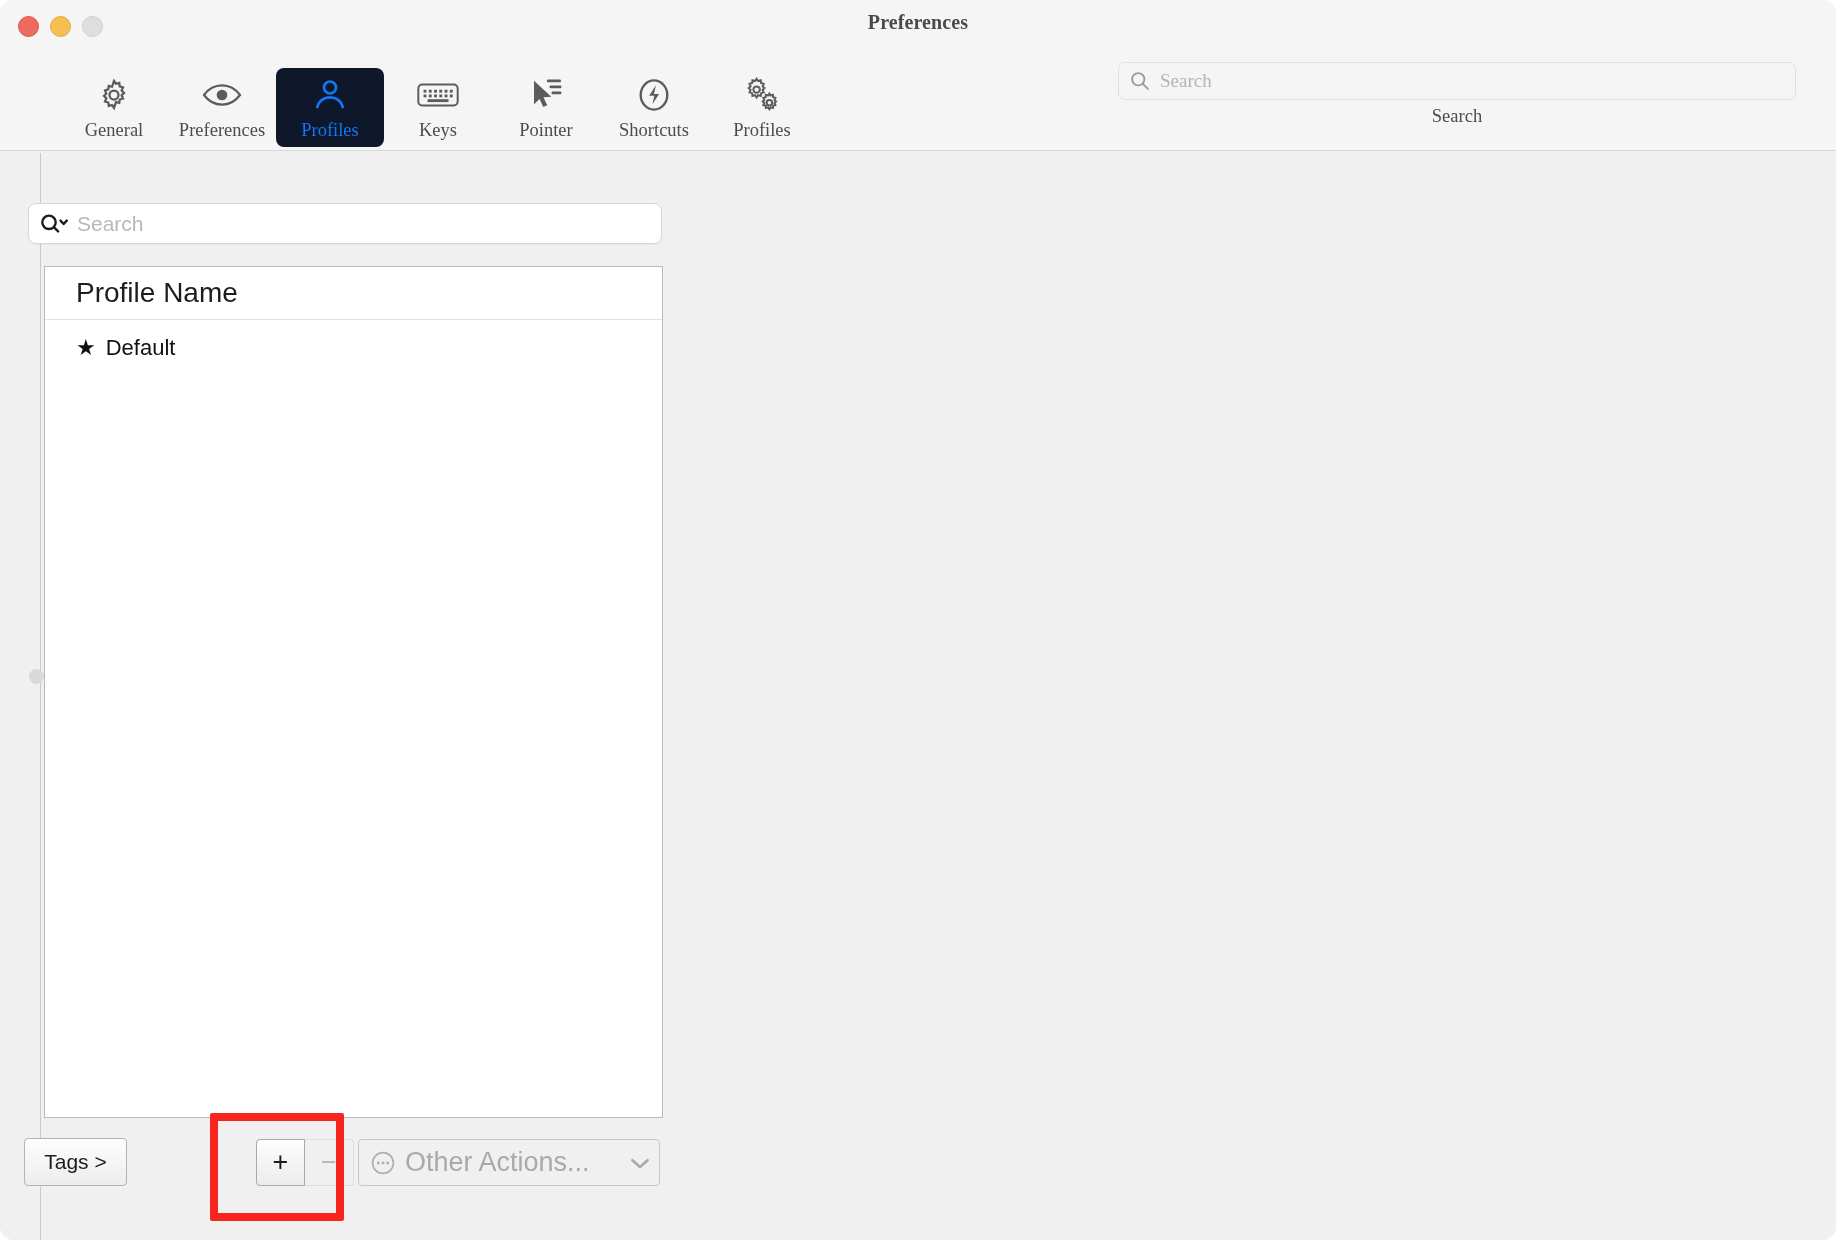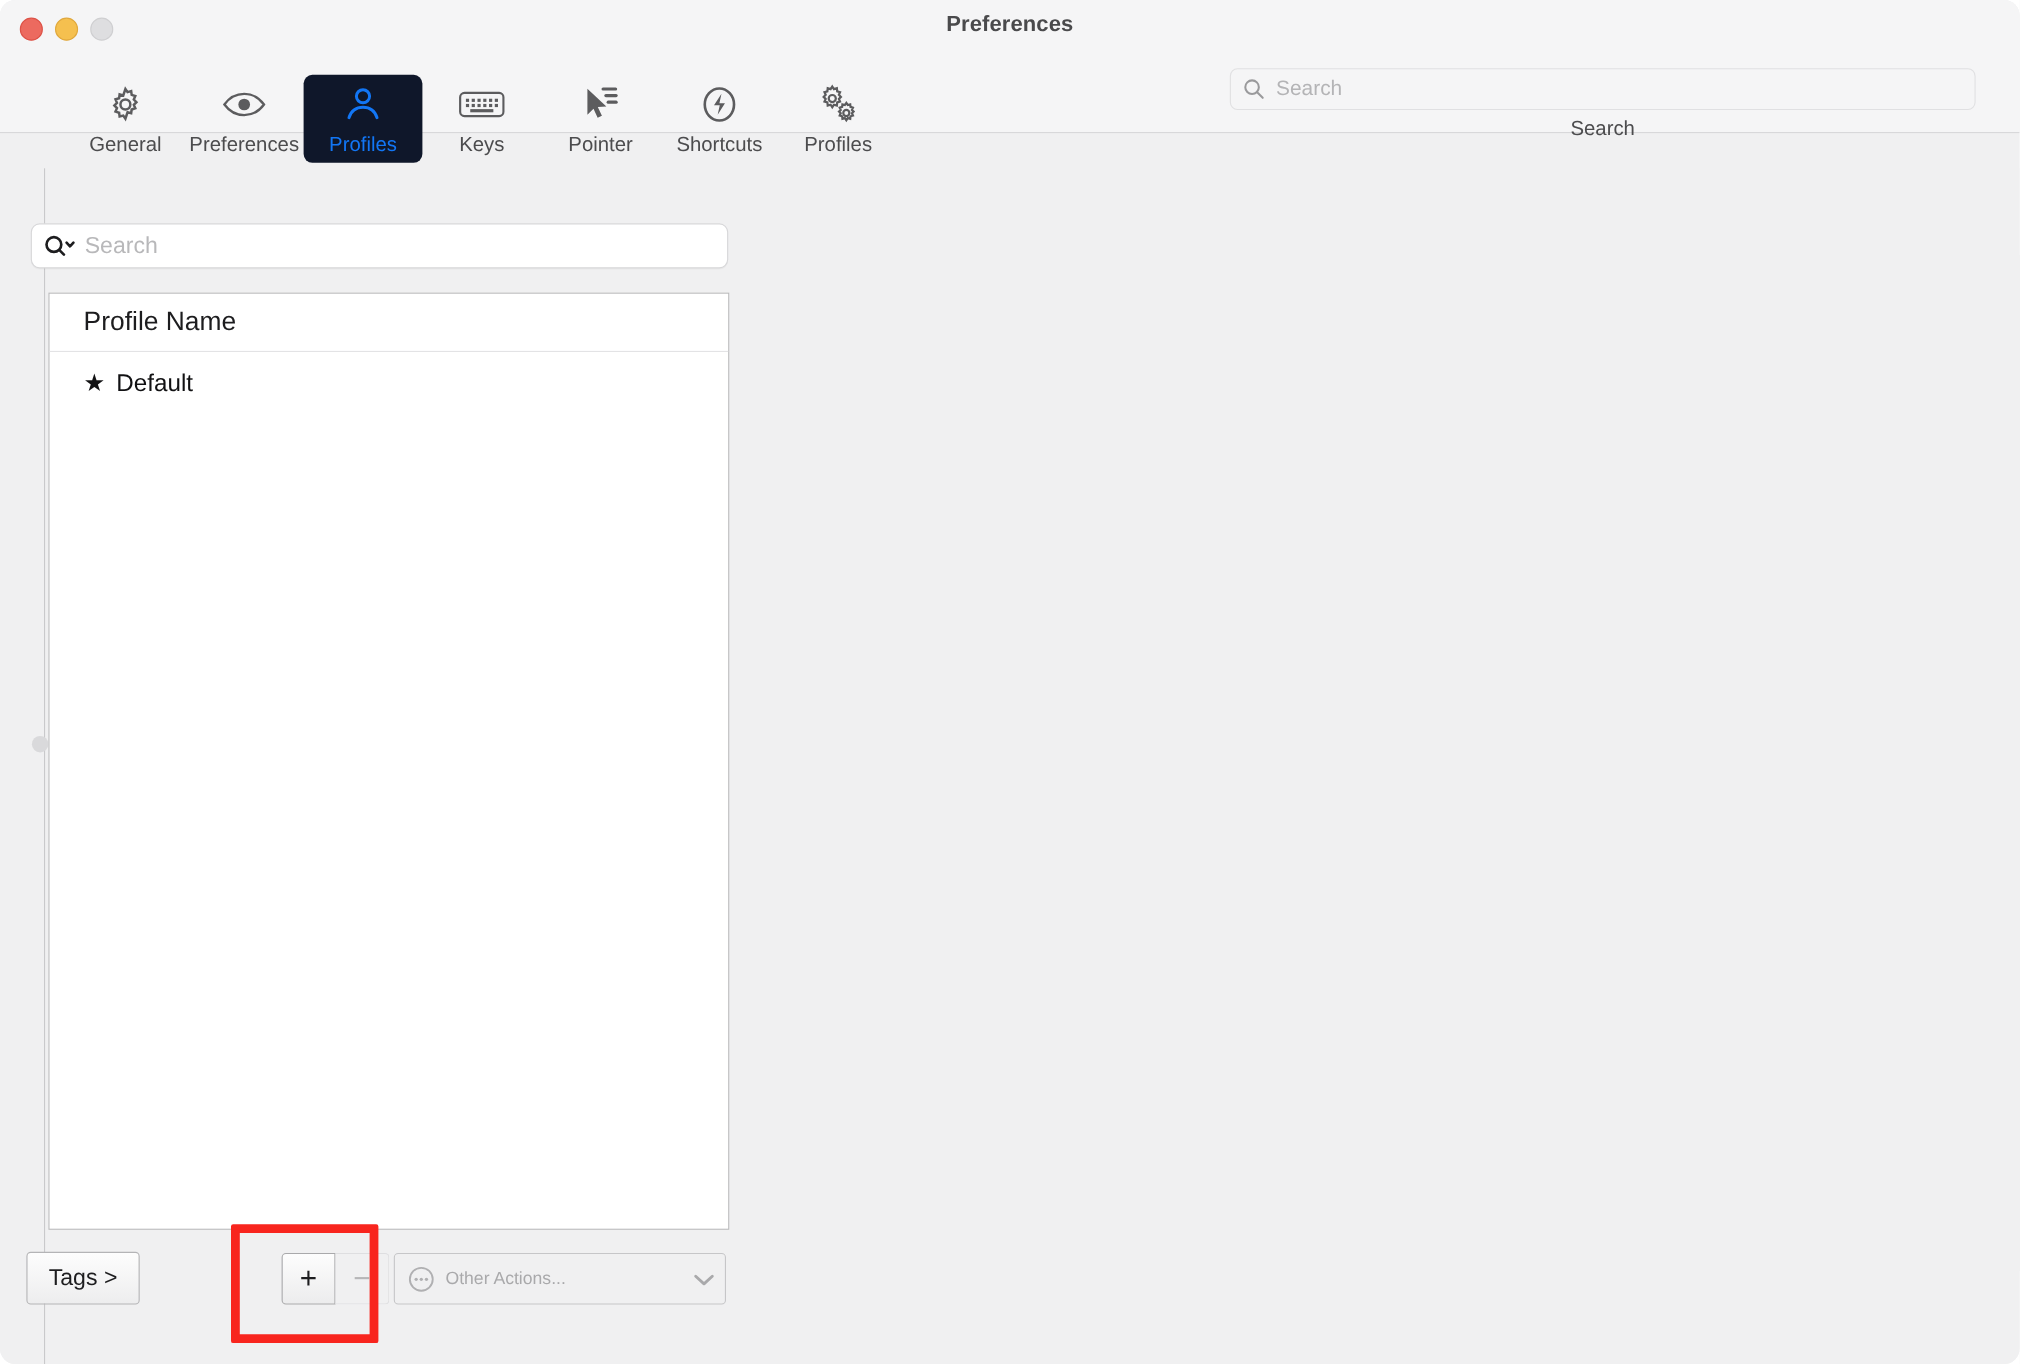--- a/index.html
+++ b/index.html
@@ -19,23 +19,24 @@
     border-top-right-radius: 14px;
     border-bottom-left-radius: 14px;
     border-bottom-right-radius: 14px;
     overflow: hidden;
   }
 
   
   .titlebar {
     position: absolute;
     left: 0; top: 0;
-    width: 1836px; height: 121px;
+    width: 1836px; height: 151px;
     background: #f5f5f6;
     border-bottom: 1px solid #d8d8da;
+    font-family: Liberation Serif, serif;
   }
 
   .traffic-lights {
     position: absolute;
     left: 18px; top: 16px;
     display: flex;
     gap: 11px;
   }
   .light {
     width: 21px; height: 21px;
@@ -165,21 +166,21 @@
     width: 619px; height: 852px;
     background: #ffffff;
     border: 1px solid #b9b9bb;
   }
   .list-header {
     height: 53px;
     border-bottom: 1px solid #e3e3e5;
     display: flex;
     align-items: center;
     padding-left: 31px;
-    font-size: 24px;
+    font-size: 28px;
     color: #1d1d1f;
   }
   .list-row {
     height: 56px;
     display: flex;
     align-items: center;
     padding-left: 31px;
     gap: 10px;
     font-size: 22px;
     color: #111113;
@@ -239,21 +240,21 @@
     width: 302px; height: 47px;
     background: #f0f0f1;
     border: 1px solid #c6c6c8;
     border-radius: 4px;
     display: flex;
     align-items: center;
     padding: 0 8px 0 11px;
     gap: 9px;
   }
   .other-actions .oa-label {
-    font-size: 16px;
+    font-size: 27px;
     color: #a9a9ab;
     flex: 1;
   }
 
   
   .annotation-box {
     position: absolute;
     left: 210px; top: 1113px;
     width: 134px; height: 108px;
     border: 8px solid #f8251e;

